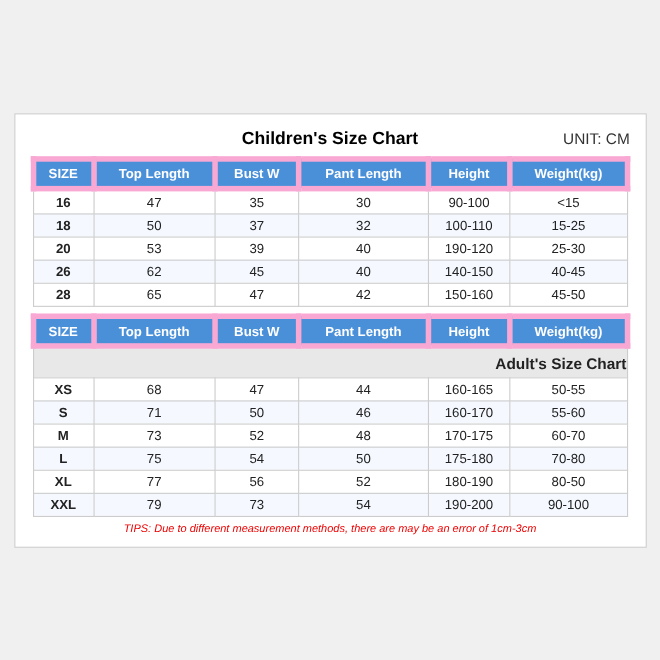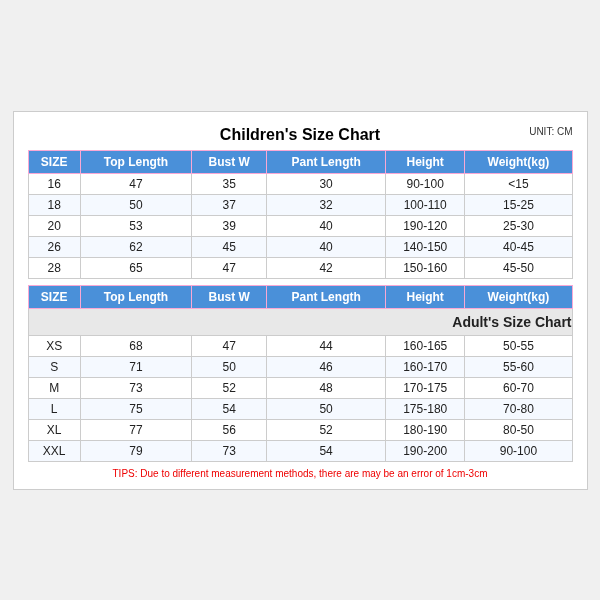--- a/index.html
+++ b/index.html
@@ -22,66 +22,67 @@
       text-align: center;
       font-size: 16px;
       font-weight: bold;
       padding: 4px 0 2px 0;
       position: relative;
     }
     .unit-label {
       position: absolute;
       right: 0;
       top: 4px;
-      font-size: 10px;
+      font-size: 14px;
       font-weight: normal;
       color: #333;
     }
     table {
       width: 100%;
       border-collapse: collapse;
       font-size: 12px;
       margin-top: 4px;
     }
     thead tr th {
       background: #4a90d9;
       color: #fff;
-      border: 1px solid #f9a8d4;
+      border: 5px solid #f9a8d4;
       padding: 4px 3px;
       text-align: center;
       font-weight: bold;
     }
     tbody tr td {
       border: 1px solid #ccc;
       padding: 3px 3px;
       text-align: center;
       color: #222;
     }
     tbody tr:nth-child(odd) td {
       background: #fff;
     }
     tbody tr:nth-child(even) td {
       background: #f5f9ff;
     }
     td.size-col {
-      font-weight: normal;
+      font-weight: bold;
     }
     .section-title-row td {
       background: #e8e8e8 !important;
       font-weight: bold;
       font-size: 14px;
       text-align: right;
       padding: 5px 0;
       border: 1px solid #ccc;
     }
     .tips {
       font-size: 10px;
       color: #e00;
       text-align: center;
       margin-top: 6px;
+      font-style: italic;
     }
   </style>
 </head>
 <body>
 
 <div class="chart-container">
   <div class="main-title">
     <span>Children's Size Chart</span>
     <span class="unit-label">UNIT: CM</span>
   </div>

